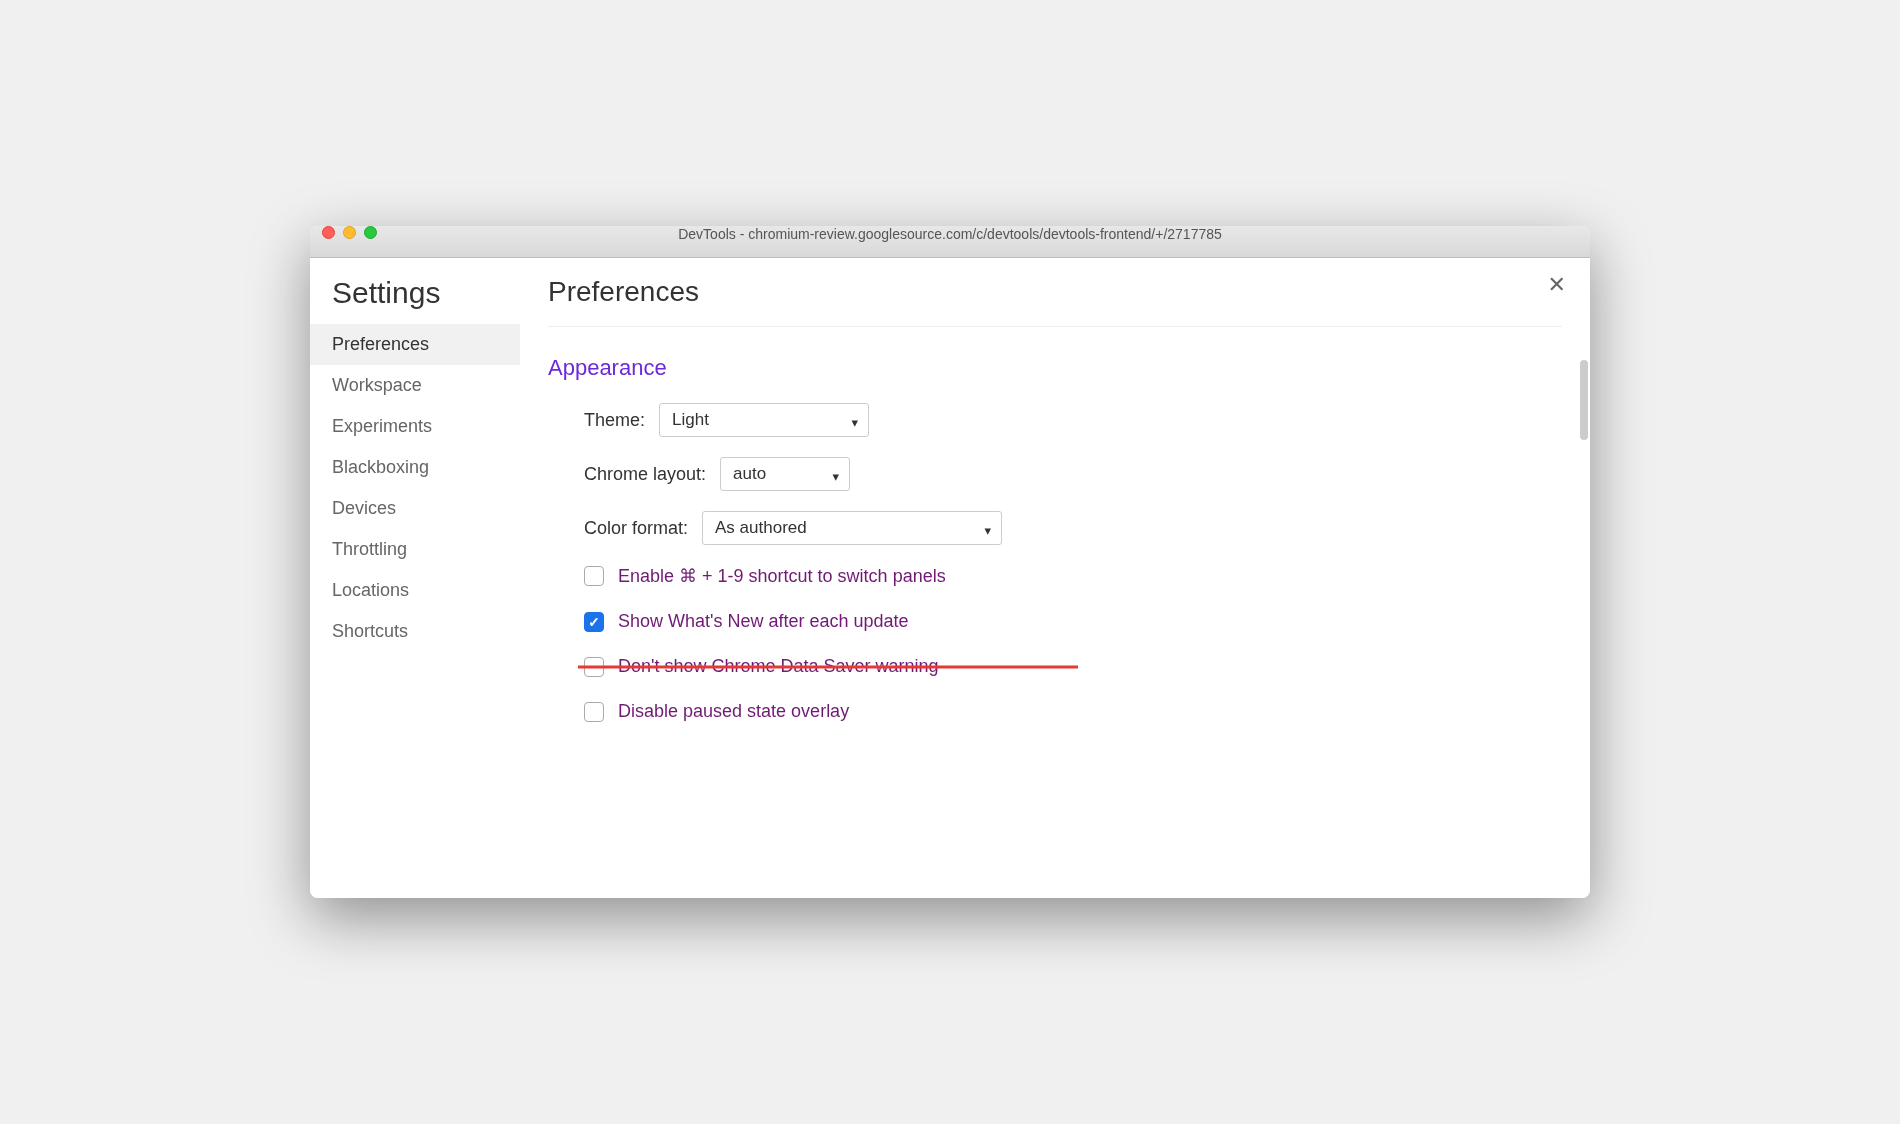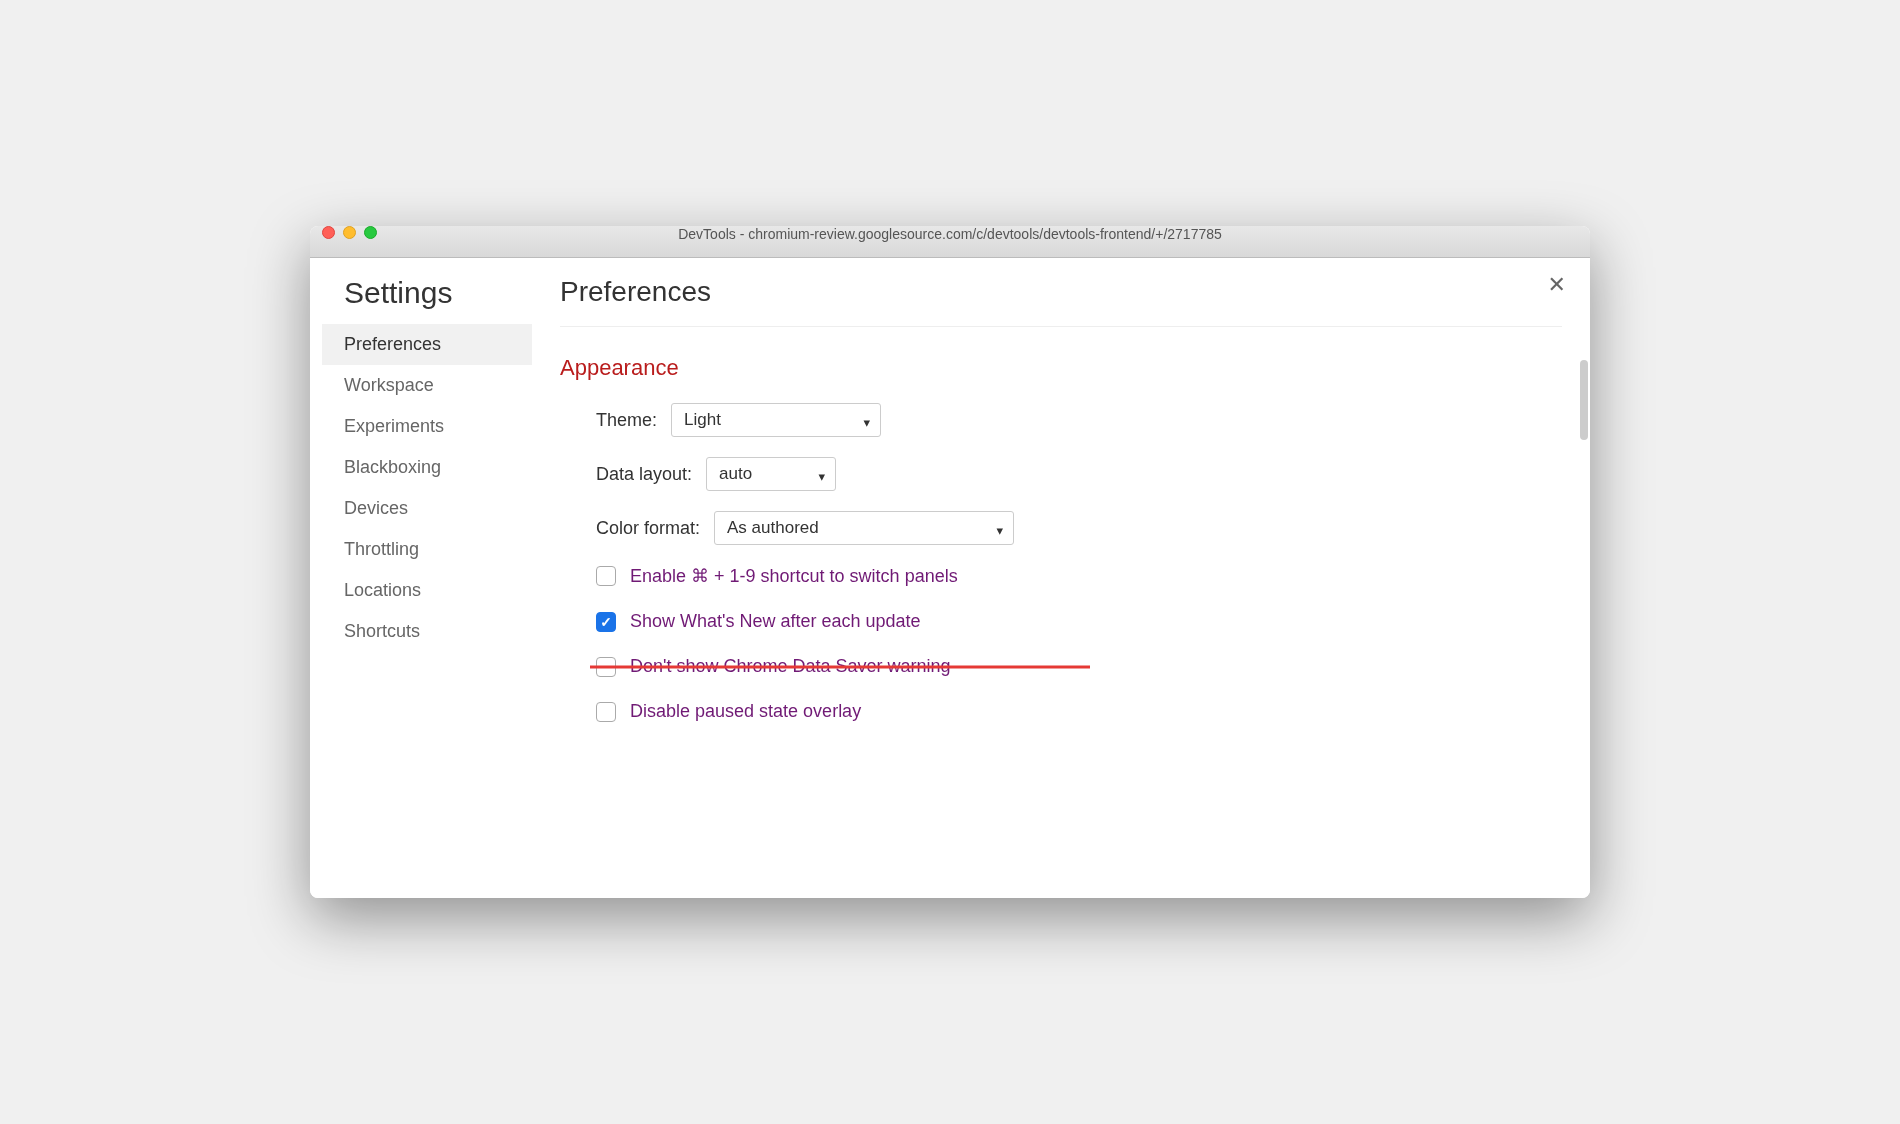--- a/index.html
+++ b/index.html
@@ -49,21 +49,20 @@
       transform: translateX(-50%);
       font-size: 14px;
       color: #555;
       white-space: nowrap;
     }
     .content {
       display: flex;
       height: 640px;
       position: relative;
       background: #fff;
-      padding-left: 12px;
     }
     .sidebar {
       width: 210px;
       padding-top: 18px;
       flex-shrink: 0;
     }
     .sidebar-title {
       font-size: 30px;
       font-weight: 400;
       color: #333;
@@ -98,21 +97,21 @@
       font-size: 28px;
       font-weight: 400;
       color: #333;
       margin-bottom: 28px;
       border-bottom: 1px solid #eee;
       padding-bottom: 18px;
     }
     .section-title {
       font-size: 22px;
       font-weight: 400;
-      color: #b91c1c;
+      color: #6d28d9;
       margin-bottom: 22px;
     }
     .settings-group {
       padding-left: 36px;
       margin-bottom: 8px;
     }
     .setting-row {
       display: flex;
       align-items: center;
       margin-bottom: 20px;
@@ -228,21 +227,21 @@
 
       <div class="settings-group">
         <div class="setting-row">
           <span class="setting-label">Theme:</span>
           <div class="select-box select-theme">
             <span>Light</span>
           </div>
         </div>
 
         <div class="setting-row">
-          <span class="setting-label">Data layout:</span>
+          <span class="setting-label">Chrome layout:</span>
           <div class="select-box select-layout">
             <span>auto</span>
           </div>
         </div>
 
         <div class="setting-row">
           <span class="setting-label">Color format:</span>
           <div class="select-box select-colorformat">
             <span>As authored</span>
           </div>

